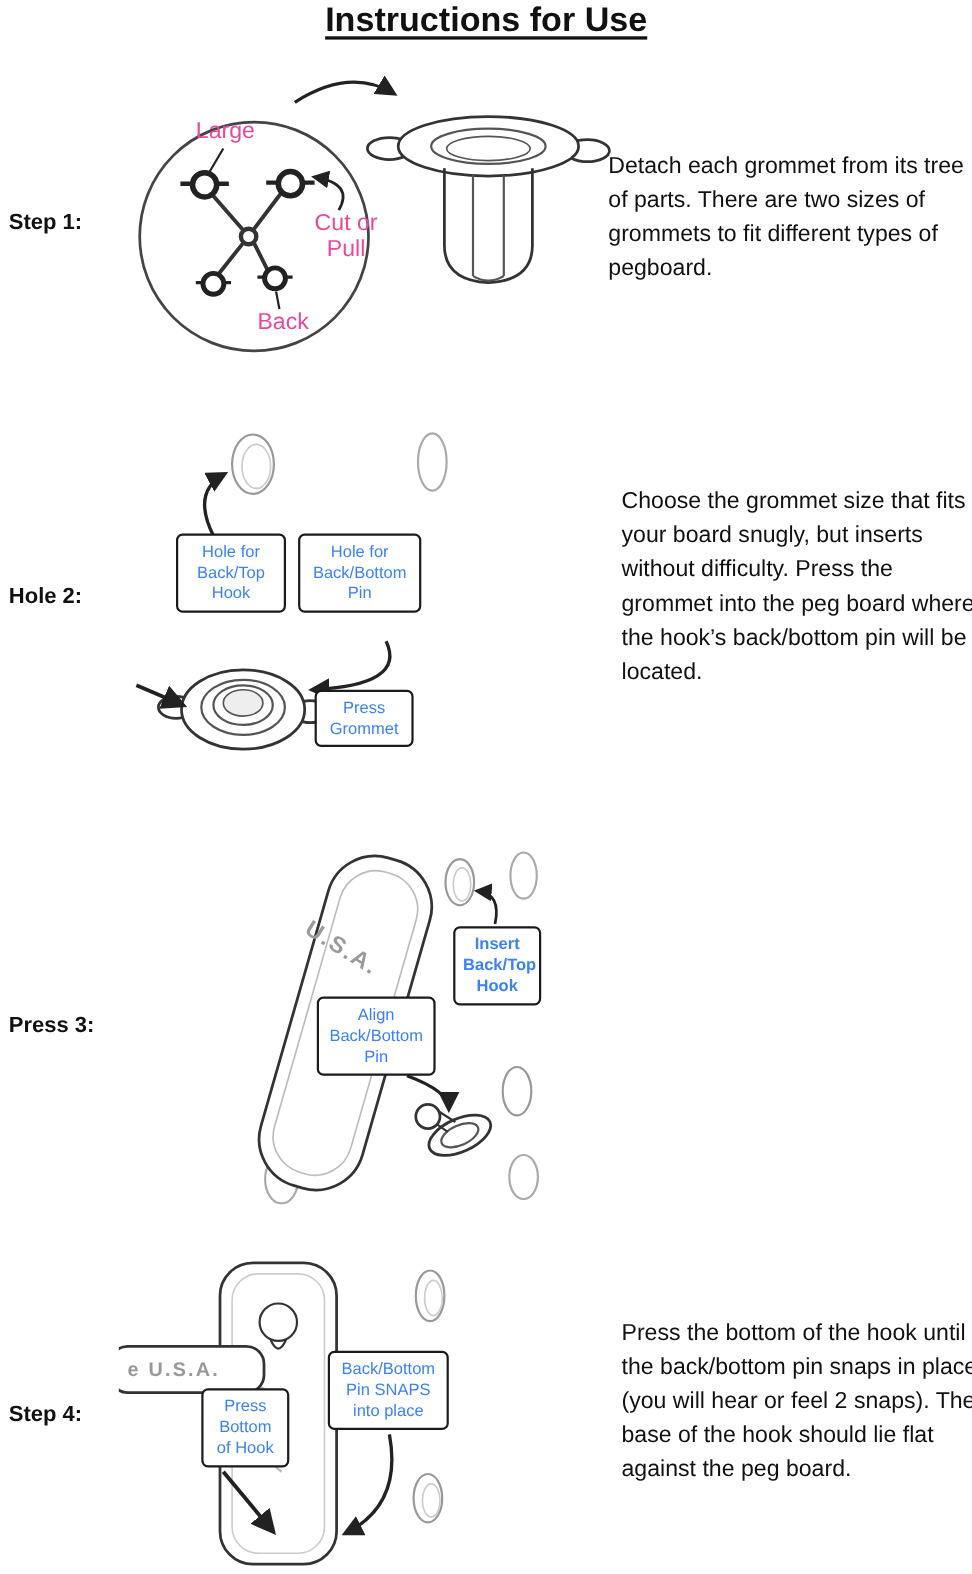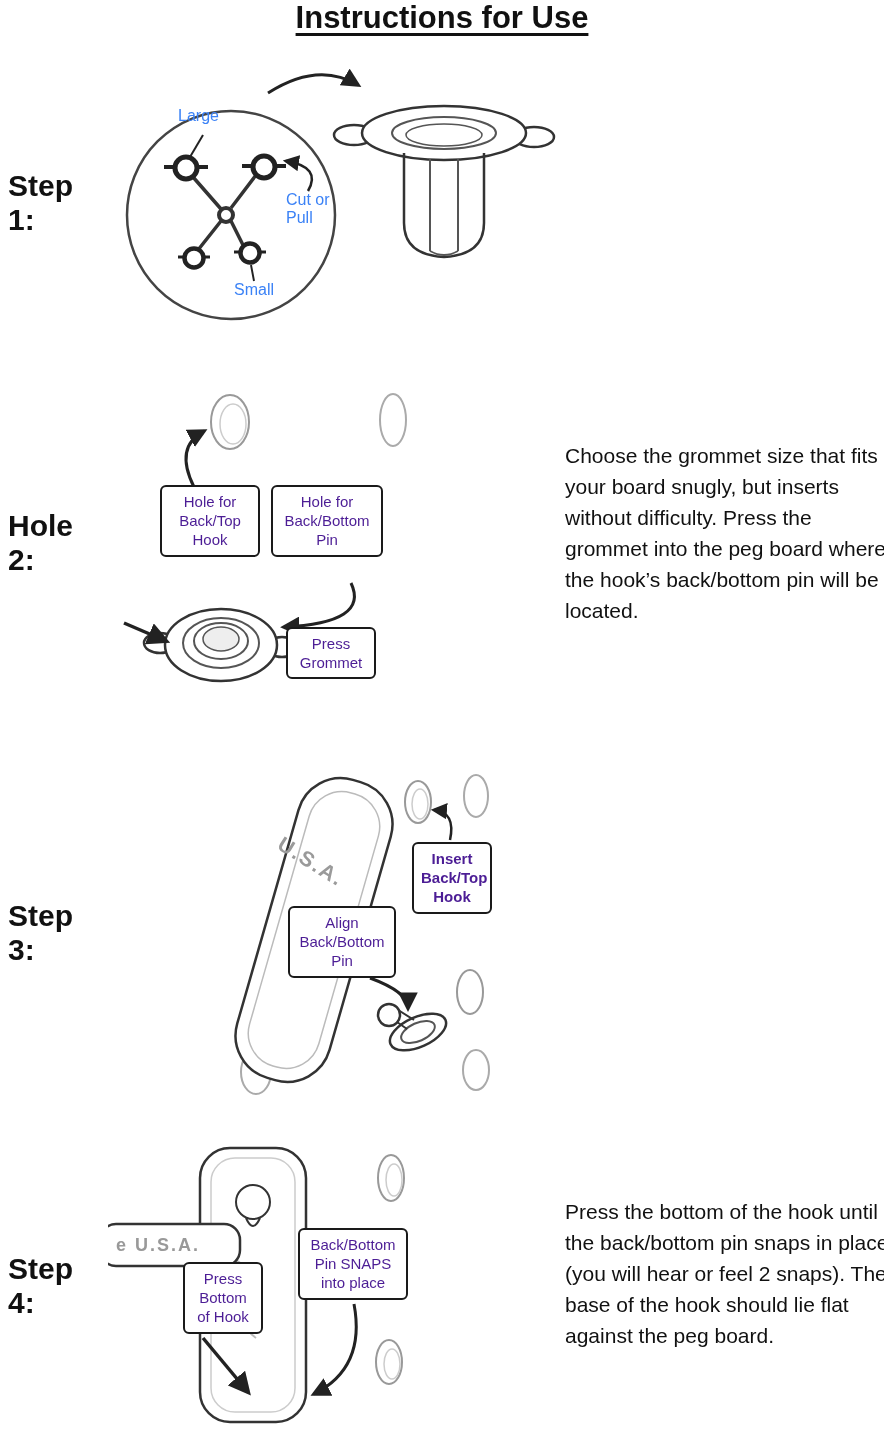--- a/index.html
+++ b/index.html
@@ -26,21 +26,21 @@
     font-weight: bold;
     text-decoration: underline;
     text-decoration-thickness: 3px;
     text-underline-offset: 5px;
   }
   .row { position: absolute; left: 0; width: 884px; }
   .row .step-label {
     position: absolute;
     left: 8px; width: 100px;
     top: 50%; transform: translateY(-50%);
-    font-size: 30px; font-weight: bold;
+    font-size: 20px; font-weight: bold;
   }
   .row .illus { position: absolute; left: 108px; top: 0; }
   .row .step-text {
     position: absolute;
     left: 553px; width: 331px;
     font-size: 21px; line-height: 31px;
   }
   .r1 { top: 55px;   height: 295px; }
   .r2 { top: 375px;  height: 335px; }
   .r3 { top: 770px;  height: 325px; }
@@ -52,27 +52,28 @@
   .cbox {
     position: absolute;
     border: 2px solid #1a1a1a;
     border-radius: 6px;
     background: #fff;
     padding: 5px 7px;
     font-size: 15px;
     line-height: 1.28;
     text-align: center;
     white-space: pre-line;
-    color: #4c1d95;
+    color: #3b82f6;
   }
   .plab {
     position: absolute;
-    font-size: 16px;
-    color: #3b82f6;
+    font-size: 21px;
+    color: #ec4899;
     white-space: pre-line;
+    text-align: center;
   }
   svg { display: block; }
 </style>
 </head>
 <body>
 
 <div class="page">
 
   <div class="title">Instructions for Use</div>
 
@@ -118,23 +119,24 @@
           <ellipse cx="336" cy="80" rx="38" ry="11" fill="none" stroke="#555" stroke-width="1.5"></ellipse>
           <path d="M296 98 L296 168 Q296 200 336 202 Q376 200 376 168 L376 98" fill="none" stroke="#333" stroke-width="2.5"></path>
           <path d="M322 104 L322 196 M350 104 L350 196" stroke="#555" stroke-width="2" fill="none"></path>
           <path d="M322 196 Q336 204 350 196" stroke="#555" stroke-width="2" fill="none"></path>
         </g>
       </svg>
 
       <div class="plab" style="left:70px;top:52px;">Large</div>
       <div class="plab" style="left:178px;top:136px;">Cut or
 Pull</div>
-      <div class="plab" style="left:126px;top:226px;">Small</div>
-    </div>
-
+      <div class="plab" style="left:126px;top:226px;">Back</div>
+    </div>
+
+    <div class="step-text">Detach each grommet from its tree of parts. There are two sizes of grommets to fit different types of pegboard.</div>
   </div>
 
   <div class="row r2">
     <div class="step-label">Hole 2:</div>
 
     <div class="illus" style="width:460px;height:335px;">
       <svg width="460" height="335" viewBox="0 0 460 335">
         <defs>
           <marker id="a2" viewBox="0 0 10 10" refX="8" refY="5" markerWidth="6.5" markerHeight="6.5" orient="auto-start-reverse">
             <path d="M0 0 L10 5 L0 10 z" fill="#222"></path>
@@ -172,21 +174,21 @@
 Back/Bottom
 Pin</div>
       <div class="cbox" style="left:178px;top:252px;width:90px;">Press
 Grommet</div>
     </div>
 
     <div class="step-text">Choose the grommet size that fits your board snugly, but inserts without difficulty. Press the grommet into the peg board where the hook’s back/bottom pin will be located.</div>
   </div>
 
   <div class="row r3">
-    <div class="step-label">Step 3:</div>
+    <div class="step-label">Press 3:</div>
 
     <div class="illus" style="width:460px;height:325px;">
       <svg width="460" height="325" viewBox="0 0 460 325">
         <defs>
           <marker id="a3" viewBox="0 0 10 10" refX="8" refY="5" markerWidth="6.5" markerHeight="6.5" orient="auto-start-reverse">
             <path d="M0 0 L10 5 L0 10 z" fill="#222"></path>
           </marker>
         </defs>
 
         <g>

